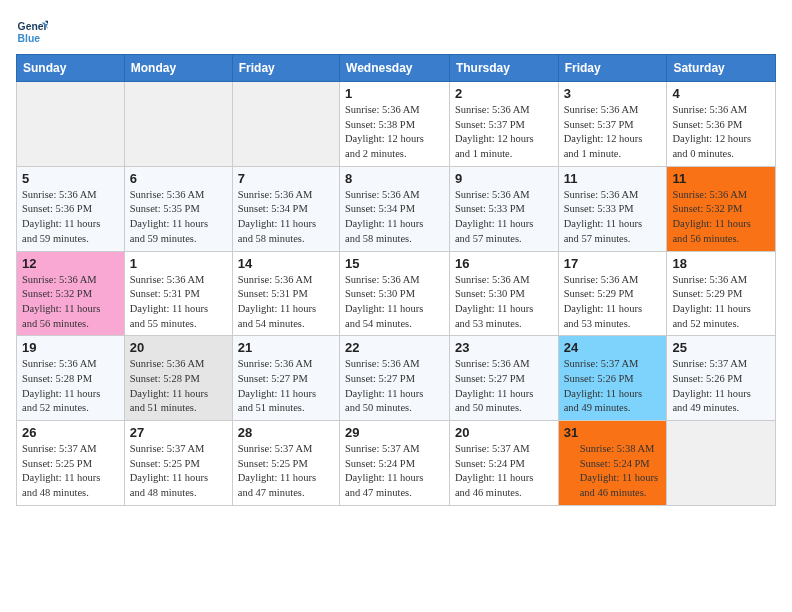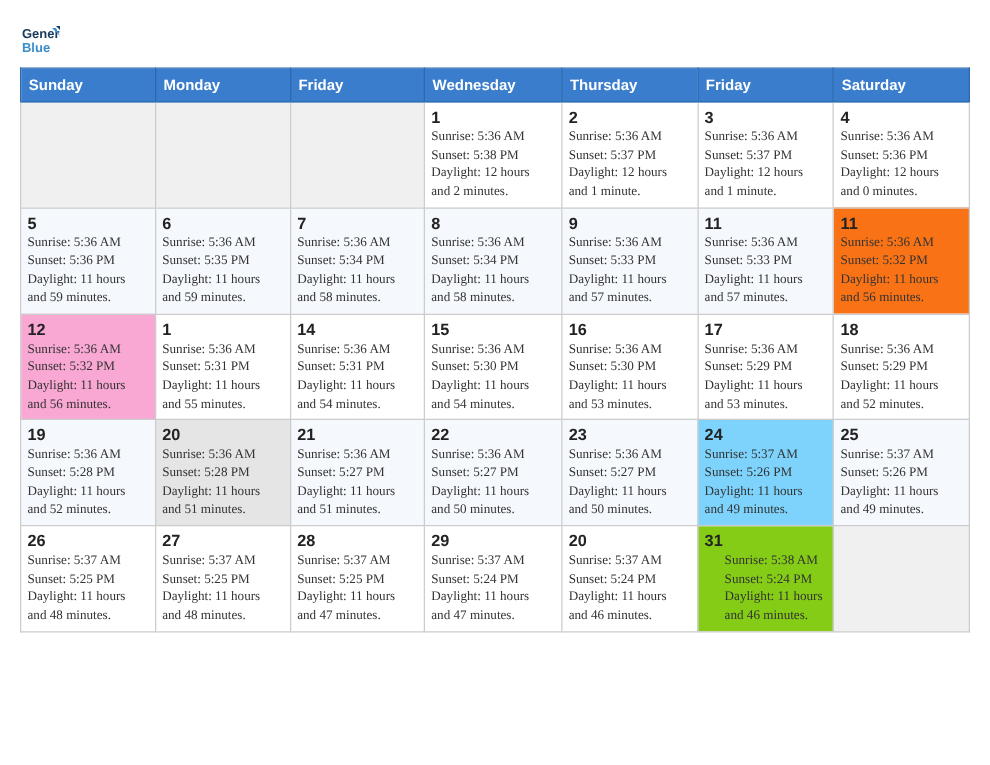--- a/index.html
+++ b/index.html
@@ -333,21 +333,21 @@
 Daylight: 11 hours
 and 47 minutes.</div>
         </td>
         <td style="background: rgb(255, 255, 255);">
           <span class="day-number">20</span>
           <div class="day-info" style="white-space: pre-line;">Sunrise: 5:37 AM
 Sunset: 5:24 PM
 Daylight: 11 hours
 and 46 minutes.</div>
         </td>
-        <td style="background: #84cc16;">
+        <td style="background: #f97316;">
           <span class="day-number">31</span>
           <div class="day-info" style="white-space: pre-line; margin-left: 16px;">Sunrise: 5:38 AM
 Sunset: 5:24 PM
 Daylight: 11 hours
 and 46 minutes.</div>
         </td>
         <td class="empty-cell"></td>
       </tr>
     </tbody>
 </table>

